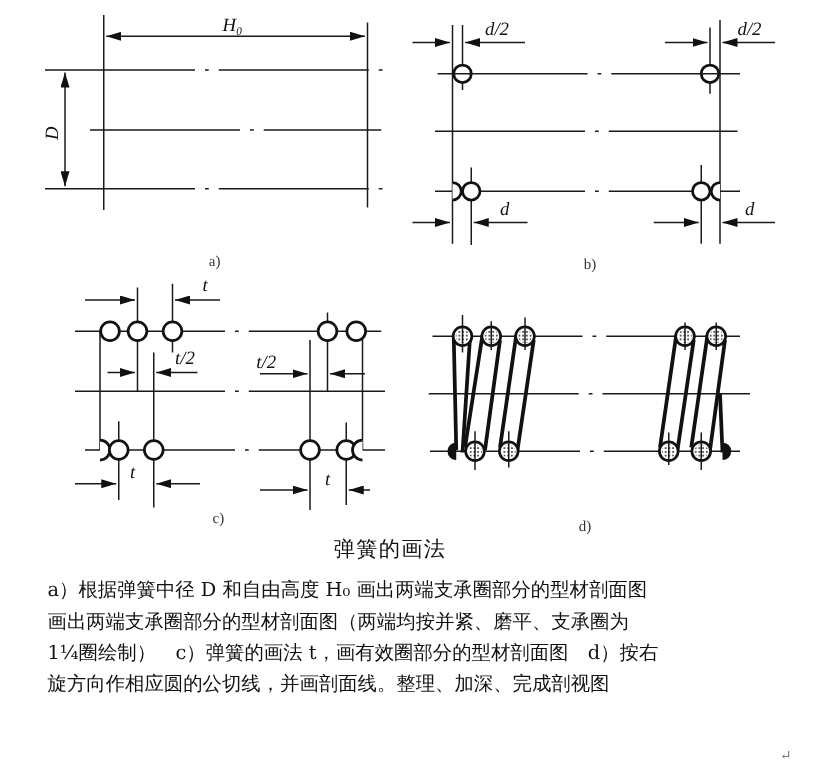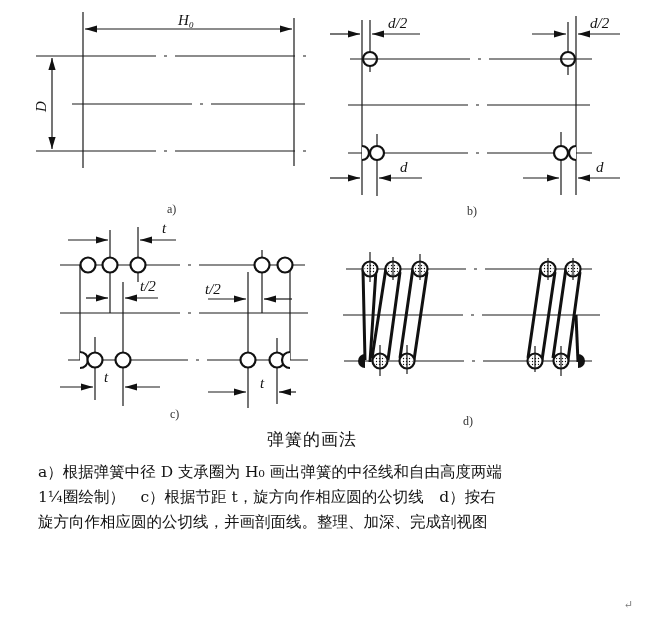--- a/index.html
+++ b/index.html
@@ -177,18 +177,19 @@
       <line x1="535" y1="346" x2="535" y2="372"></line>
       <line x1="561" y1="346" x2="561" y2="376"></line>
     </g>
     <text class="fig-label" x="463" y="425">d)</text>
   </g>
 </svg>
 
 <div id="title">弹簧的画法</div>
 
 <div id="caption">
-  <p>a）根据弹簧中径 D 支承圈为 H₀ 画出弹簧的中径线和自由高度两端</p>
-  <p>1¼圈绘制）　c）根据节距 t，旋方向作相应圆的公切线　d）按右</p>
+  <p>a）根据弹簧中径 D 和自由高度 H₀ 画出两端支承圈部分的型材剖面图</p>
+  <p>画出两端支承圈部分的型材剖面图（两端均按并紧、磨平、支承圈为</p>
+  <p>1¼圈绘制）　c）弹簧的画法 t，画有效圈部分的型材剖面图　d）按右</p>
   <p class="line-center">旋方向作相应圆的公切线，并画剖面线。整理、加深、完成剖视图</p>
 </div>
 
 <div id="para-mark">↵</div>
 
 </body></html>

